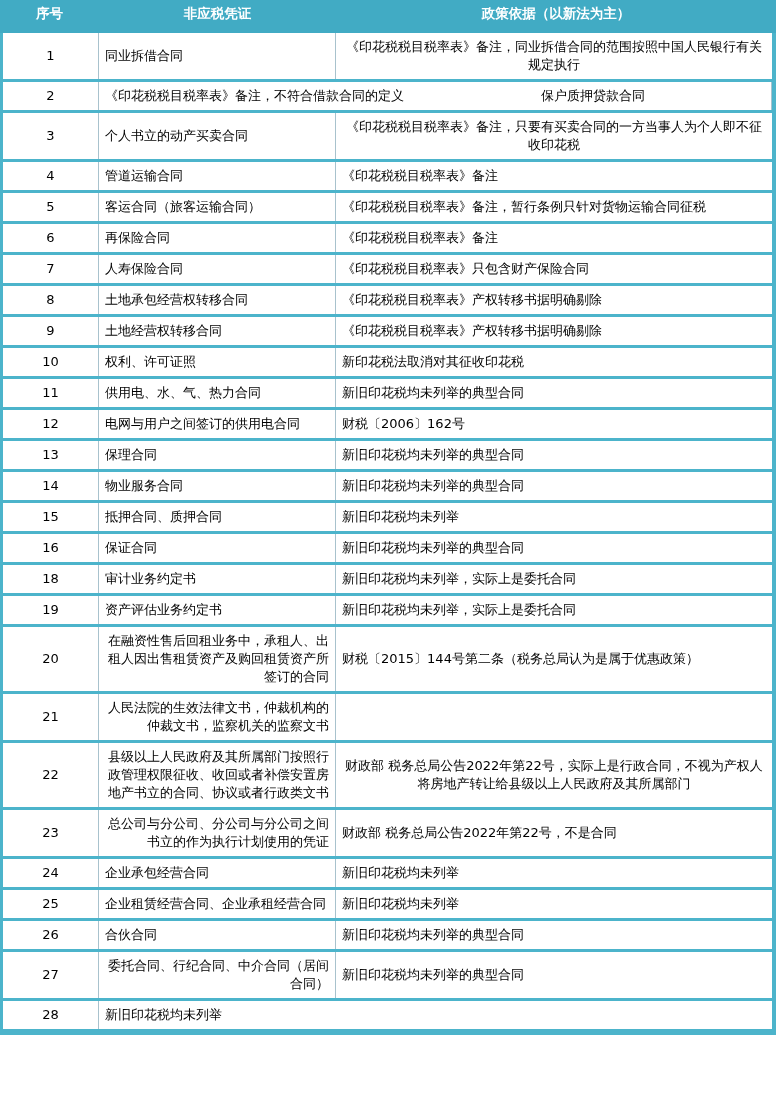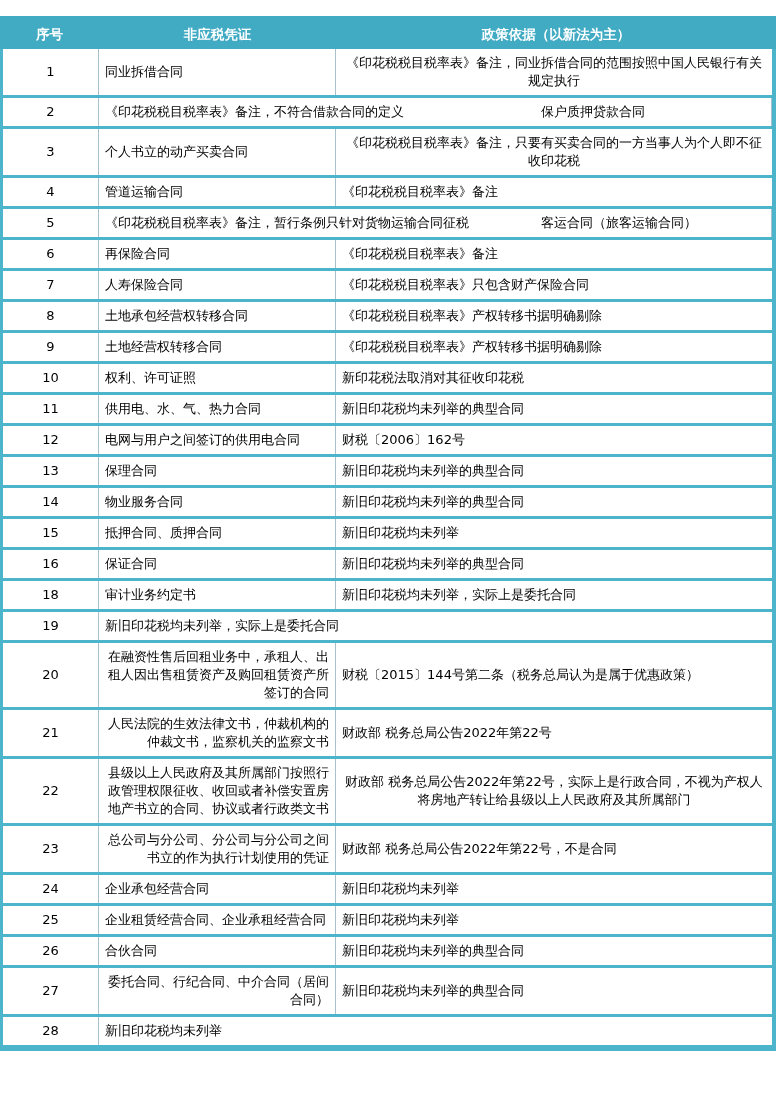--- a/index.html
+++ b/index.html
@@ -23,22 +23,22 @@
     border-bottom: 6px solid var(--separator);
     background: #ffffff;
   }
   .hdr {
     display: flex;
     background: var(--header-bg);
     color: var(--header-text);
     font-weight: bold;
     font-size: 13.5px;
     min-height: 33px;
-    align-items: flex-end;
-    margin: 16px -4px 0 -3px; 
+    align-items: flex-start;
+    margin: 0 -4px 0 -3px; 
     font-family: Liberation Mono, monospace;
   }
   .hdr .cell { border: none; text-align: center; justify-content: center; }
   .row {
     display: flex;
     border-top: 3px solid var(--separator);
     background: #ffffff;
     color: var(--body-text);
     font-size: 13px;
     line-height: 18px;
@@ -99,22 +99,22 @@
   </div>
 
   <div class="row">
     <div class="cell c1">4</div>
     <div class="cell c2">管道运输合同</div>
     <div class="cell c3">《印花税税目税率表》备注</div>
   </div>
 
   <div class="row">
     <div class="cell c1">5</div>
+    <div class="cell c2">客运合同（旅客运输合同）</div>
     <div class="cell c3">《印花税税目税率表》备注，暂行条例只针对货物运输合同征税</div>
-    <div class="cell c2">客运合同（旅客运输合同）</div>
   </div>
 
   <div class="row">
     <div class="cell c1">6</div>
     <div class="cell c2">再保险合同</div>
     <div class="cell c3">《印花税税目税率表》备注</div>
   </div>
 
   <div class="row">
     <div class="cell c1">7</div>
@@ -178,33 +178,33 @@
 
 
   <div class="row">
     <div class="cell c1">18</div>
     <div class="cell c2">审计业务约定书</div>
     <div class="cell c3">新旧印花税均未列举，实际上是委托合同</div>
   </div>
 
   <div class="row">
     <div class="cell c1">19</div>
+    <div class="cell c2">资产评估业务约定书</div>
     <div class="cell c3">新旧印花税均未列举，实际上是委托合同</div>
   </div>
 
   <div class="row">
     <div class="cell c1">20</div>
     <div class="cell c2">在融资性售后回租业务中，承租人、出租人因出售租赁资产及购回租赁资产所签订的合同</div>
     <div class="cell c3">财税〔2015〕144号第二条（税务总局认为是属于优惠政策）</div>
   </div>
 
   <div class="row">
     <div class="cell c1">21</div>
     <div class="cell c2">人民法院的生效法律文书，仲裁机构的仲裁文书，监察机关的监察文书</div>
-    <div class="cell c3">财政部 税务总局公告2022年第22号</div>
   </div>
 
   <div class="row">
     <div class="cell c1">22</div>
     <div class="cell c2">县级以上人民政府及其所属部门按照行政管理权限征收、收回或者补偿安置房地产书立的合同、协议或者行政类文书</div>
     <div class="cell c3">财政部 税务总局公告2022年第22号，实际上是行政合同，不视为产权人将房地产转让给县级以上人民政府及其所属部门</div>
   </div>
 
   <div class="row">
     <div class="cell c1">23</div>

